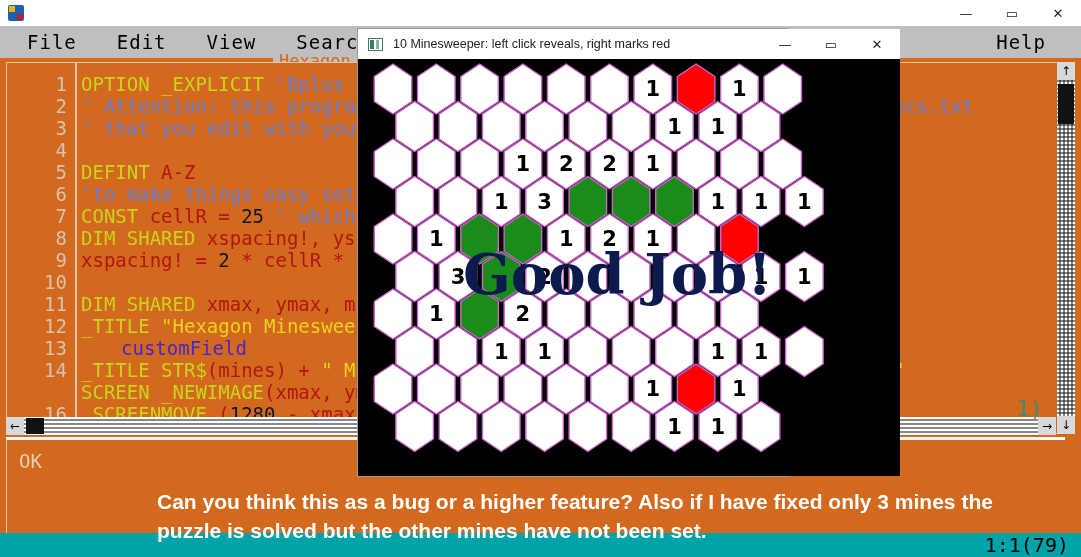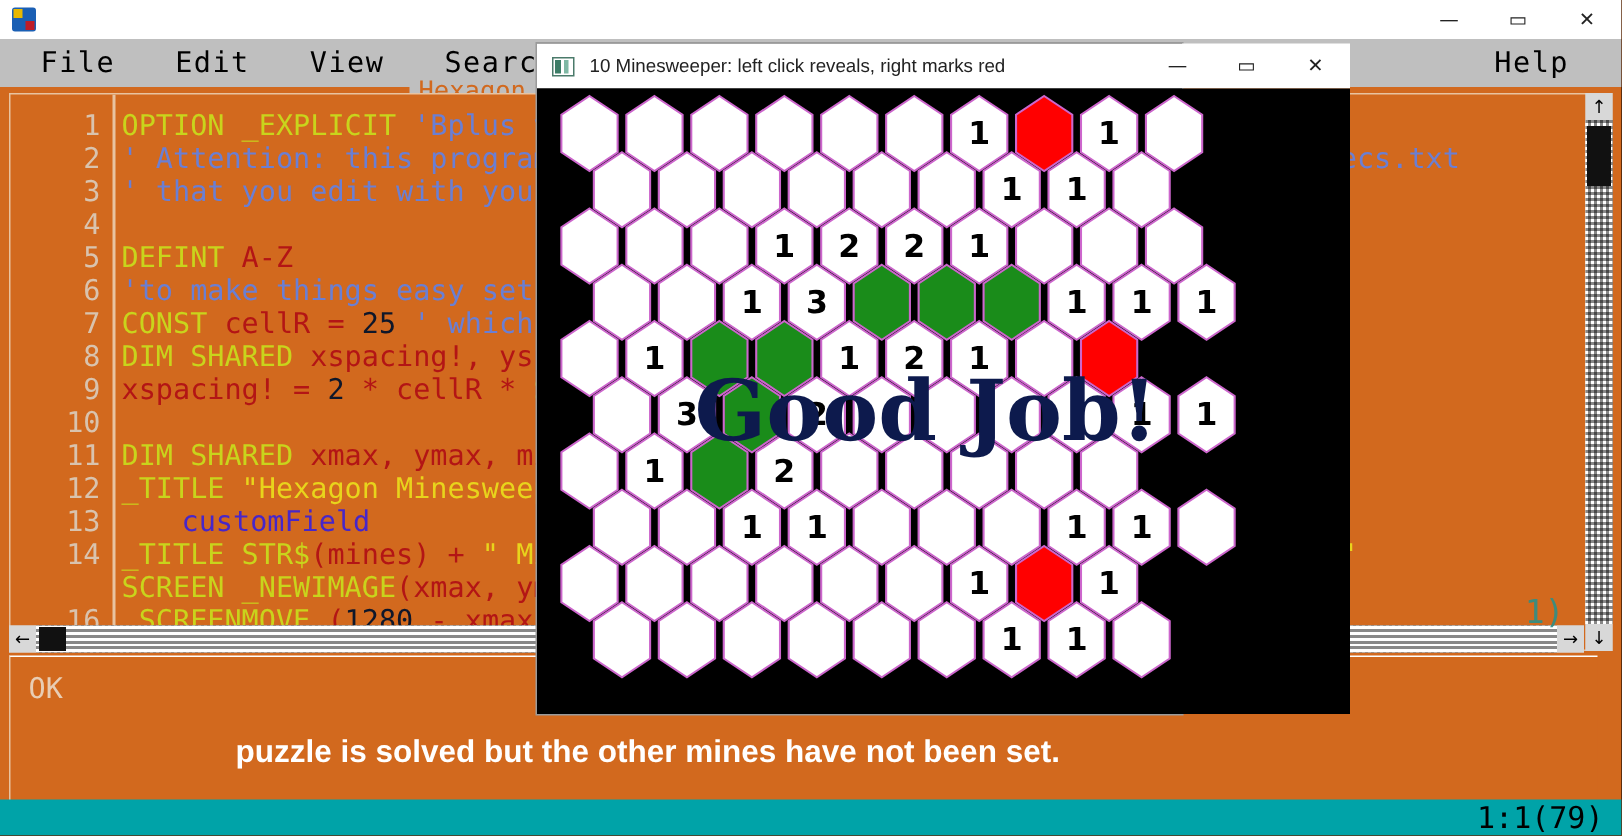--- a/index.html
+++ b/index.html
@@ -68,21 +68,21 @@
       background-image:repeating-linear-gradient(0deg,#fff 0 2px,#888 2px 4px),
                        repeating-linear-gradient(90deg,#fff 0 2px,#888 2px 4px); }
   #hscroll .arr { position:absolute; top:0; width:18px; height:18px; background:#d8d8d8;
       display:flex; align-items:center; justify-content:center; font-size:12px; color:#000;
       font-family:"DejaVu Sans", sans-serif; }
   #hscroll .arr.lf { left:0; } #hscroll .arr.rt { right:0; }
   #hthumb { position:absolute; left:20px; top:1px; width:18px; height:16px; background:#111; }
 
   
   #statuspane { position:absolute; left:6px; bottom:22px; right:16px; height:98px;
-      border-top:1px solid #ffffff; border-left:1px solid #e8c3a0; background:#d2691e; }
+      border-top:3px solid #ffffff; border-left:1px solid #e8c3a0; background:#d2691e; }
   #status-ok { position:absolute; left:12px; top:10px; font-family:"DejaVu Sans Mono", monospace;
       font-size:19px; color:#e8cdb4; }
 
   #bottombar { position:absolute; left:0; bottom:0; width:1081px; height:24px; background:#00a3a8; }
   #cursorpos { position:absolute; right:12px; top:0; line-height:24px;
       font-family:"DejaVu Sans Mono", monospace; font-size:20px; color:#000; }
 
   
   #teal-glyph { position:absolute; right:38px; bottom:136px;
       font-family:"DejaVu Sans Mono", monospace; font-size:22px; color:#2e8f87; opacity:.9; }
@@ -322,14 +322,15 @@
         <text class="hexnum" x="316.5" y="367.5">1</text>
         <polygon points="359.76,342.50 378.51,355.00 378.51,380.00 359.76,392.50 341.01,380.00 341.01,355.00" fill="#ffffff" stroke="#cc66cc" stroke-width="1.4"></polygon>
         <text class="hexnum" x="359.8" y="367.5">1</text>
         <polygon points="403.06,342.50 421.81,355.00 421.81,380.00 403.06,392.50 384.31,380.00 384.31,355.00" fill="#ffffff" stroke="#cc66cc" stroke-width="1.4"></polygon>
         <text id="goodjob" x="105" y="215" fill="#0d1a4d">Good Job!</text>
       </svg>
   </div>
 </div>
 
 <div id="caption">
+  <div>Can you think this as a bug or a higher feature? Also if I have fixed only 3 mines the</div>
   <div>puzzle is solved but the other mines have not been set.</div>
 </div>
 
 </body></html>

